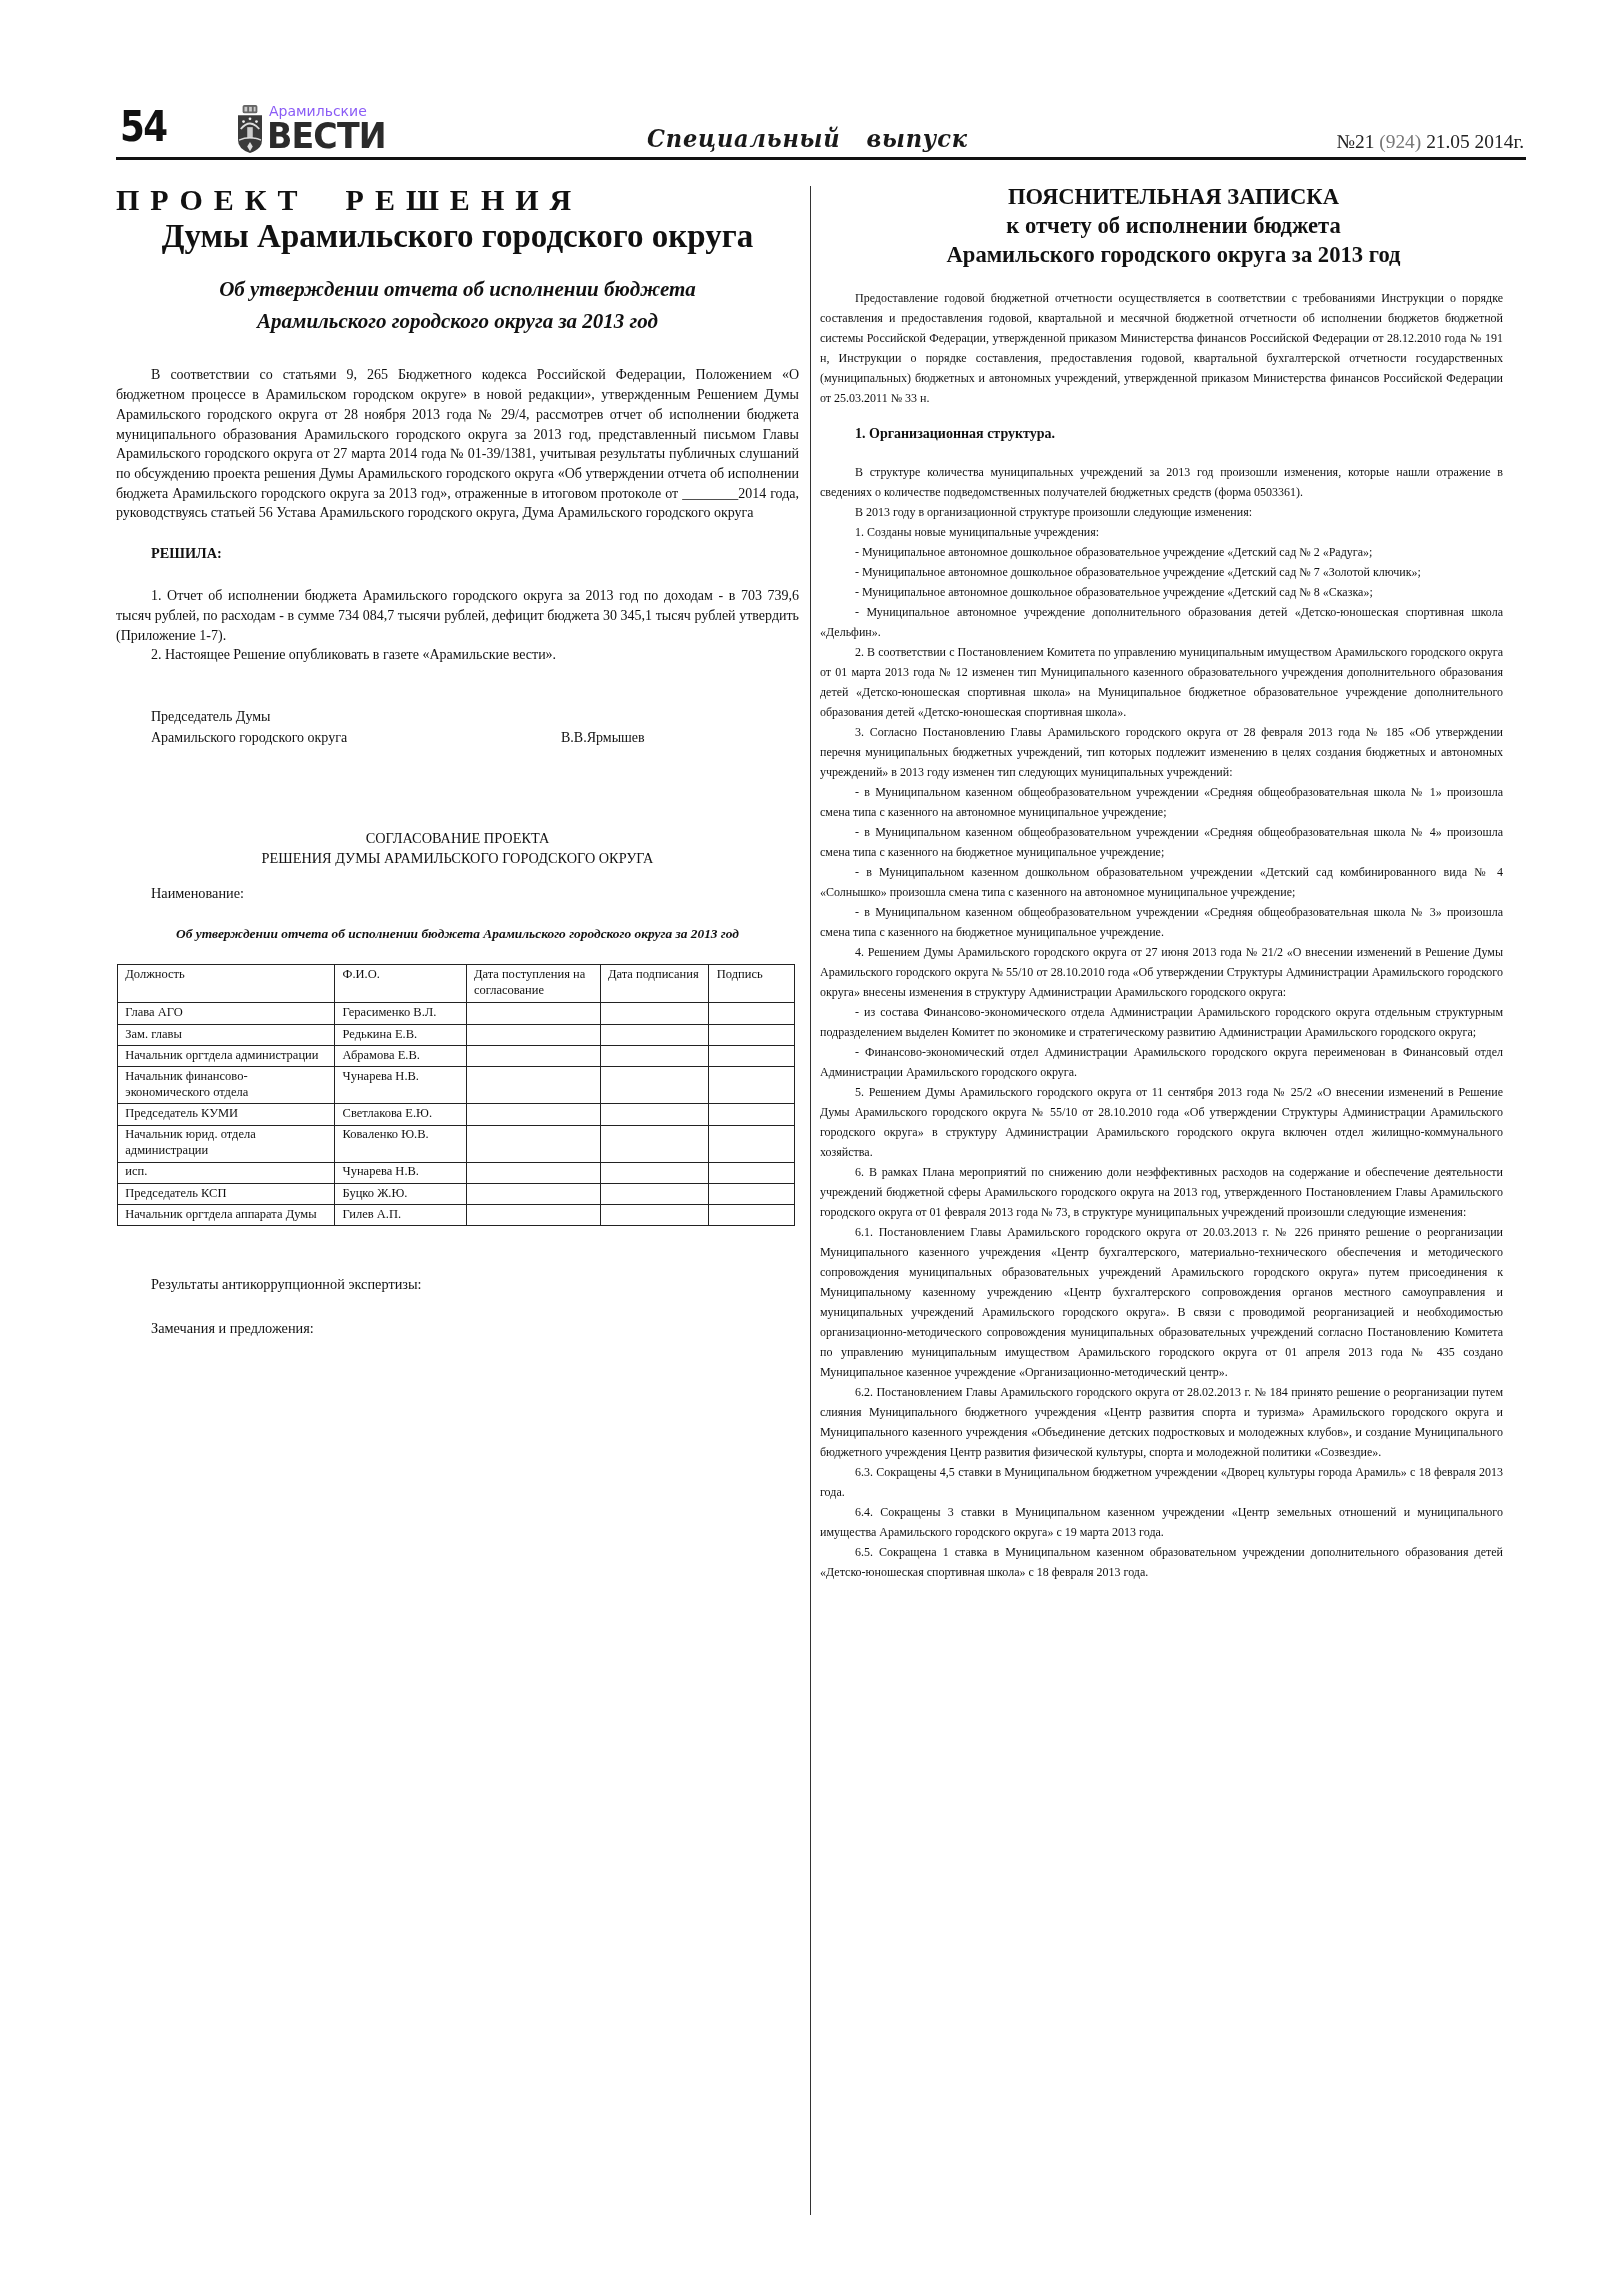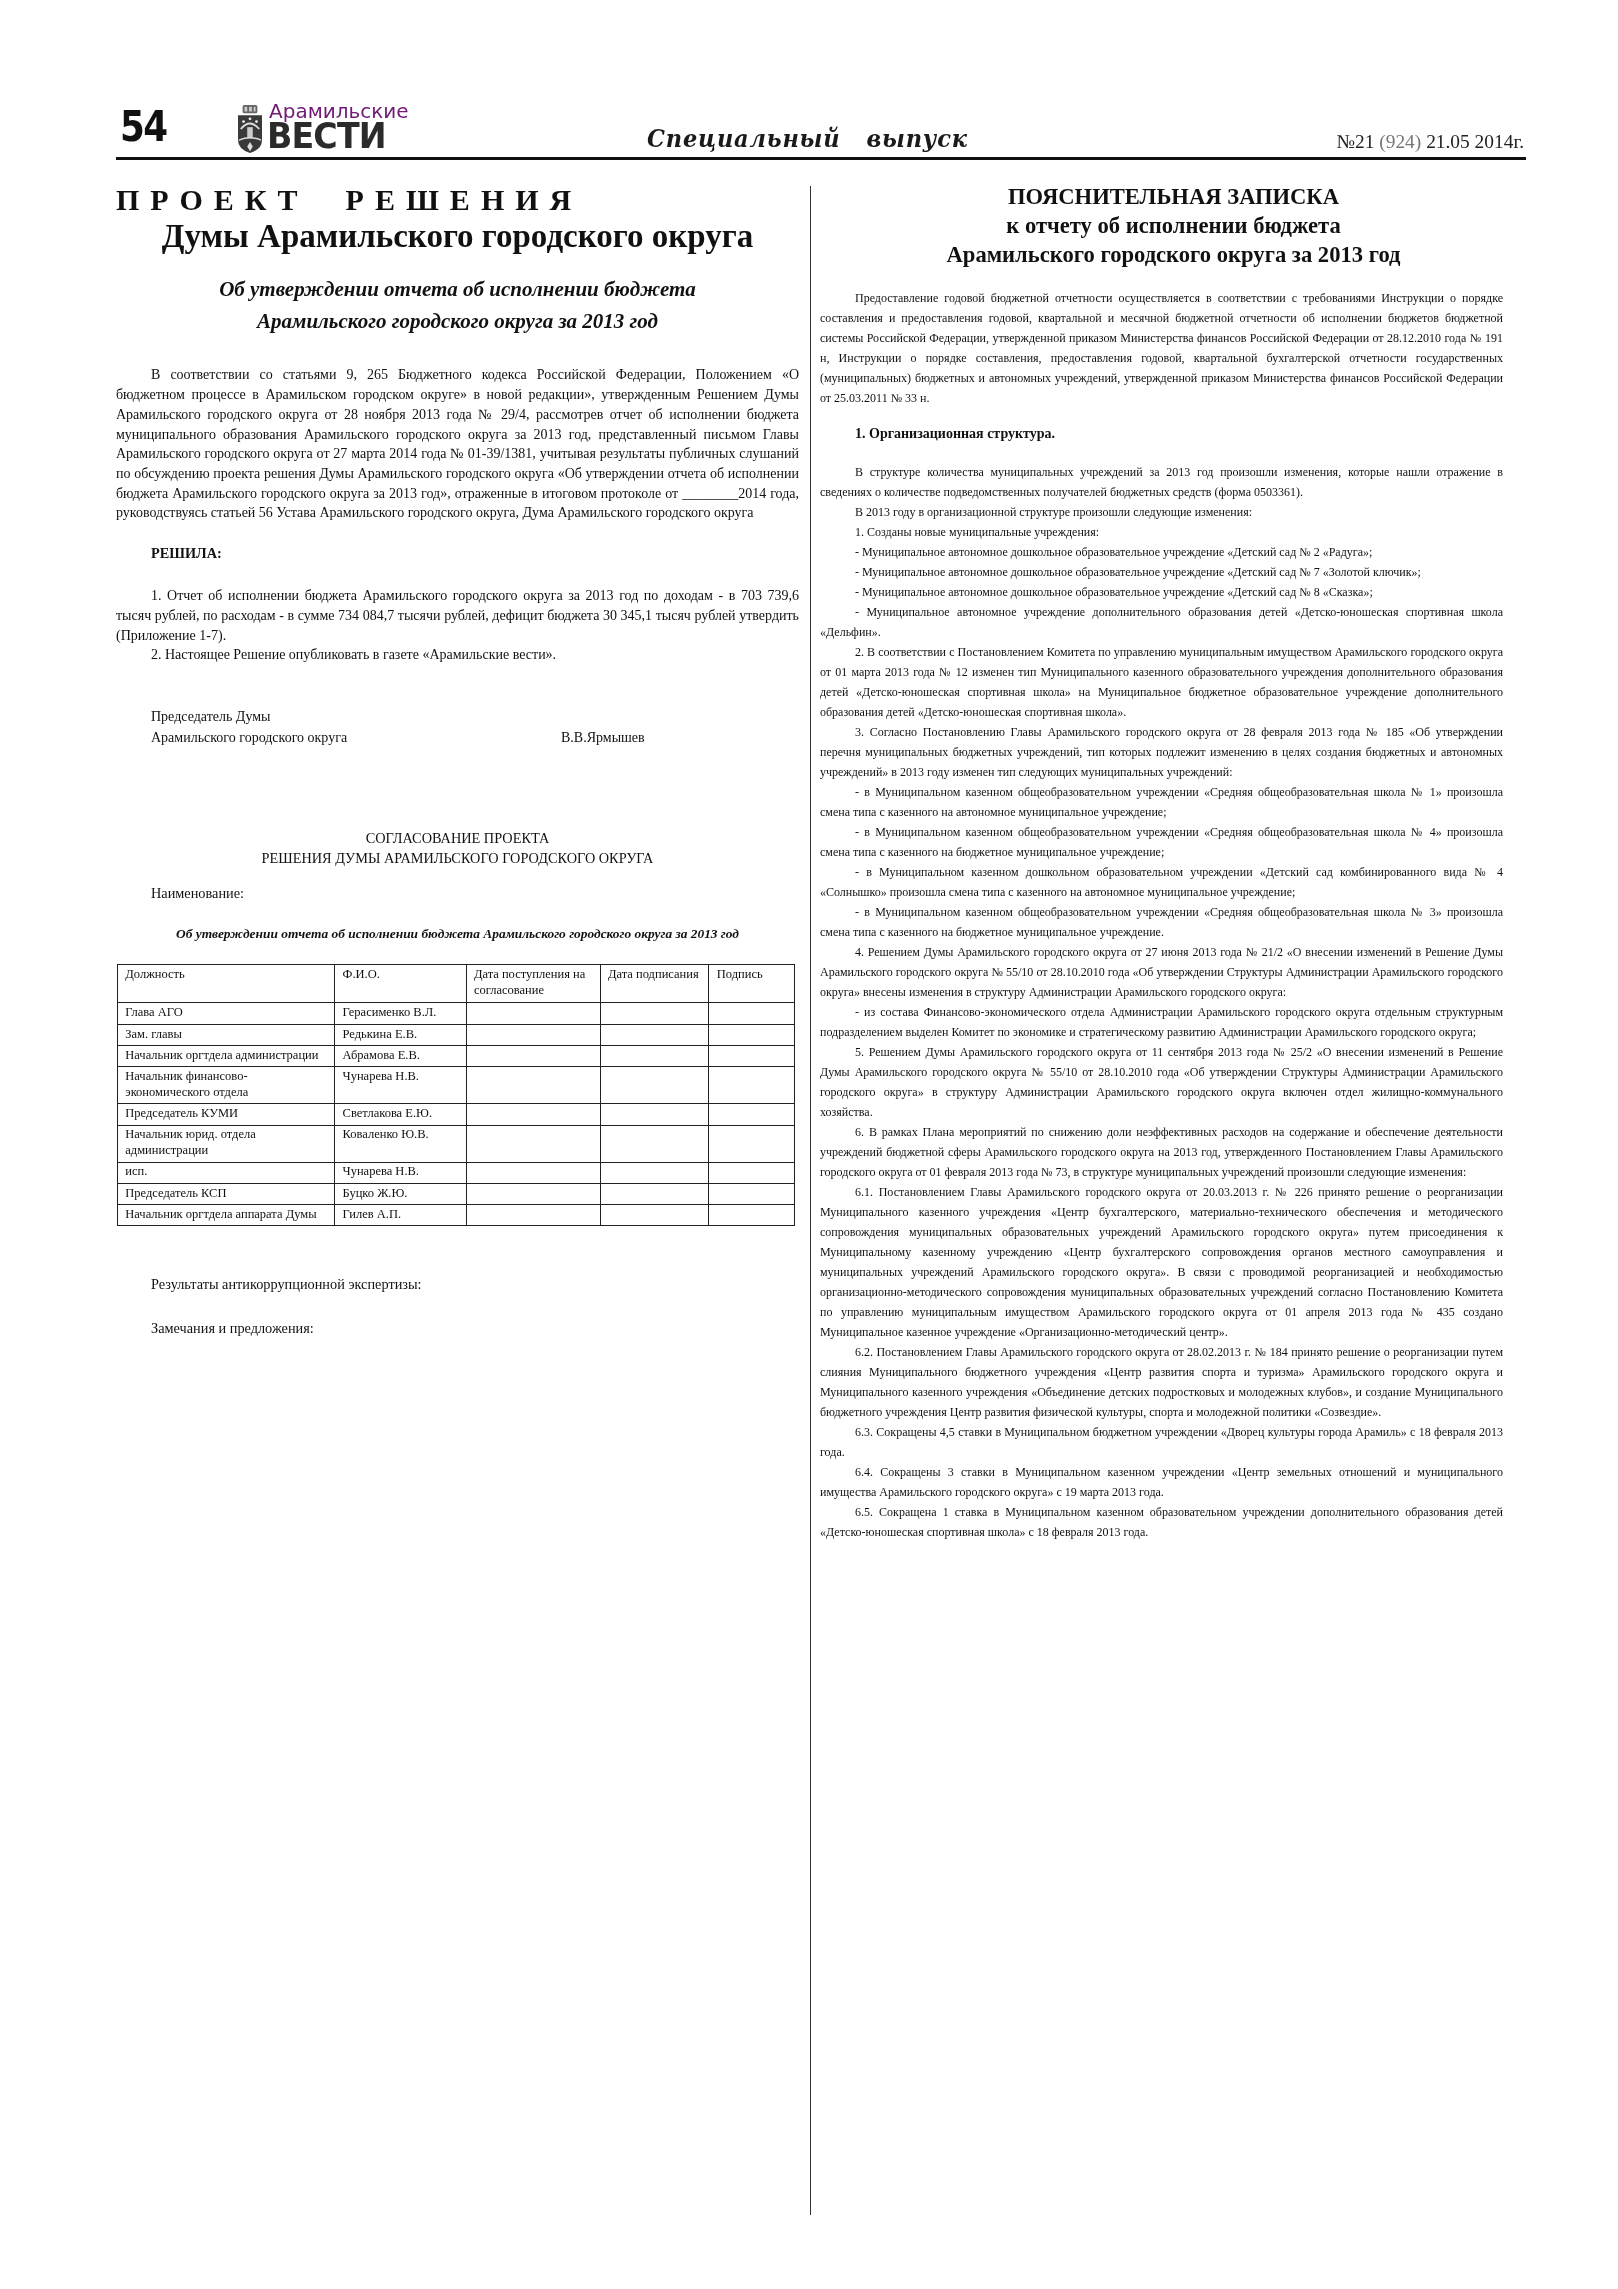--- a/index.html
+++ b/index.html
@@ -3,21 +3,21 @@
 <meta charset="utf-8">
 <style>
   html, body { margin: 0; padding: 0; background: #ffffff; }
   body { width: 1619px; height: 2290px; position: relative; font-family: "Liberation Serif", serif; color: #111; overflow: hidden; }
 
   
   .masthead { position: absolute; left: 116px; top: 103px; width: 1408px; height: 54px; }
   .page-num { position: absolute; left: 3.7px; top: 0px; font-family: "DejaVu Sans", sans-serif; font-weight: bold; font-size: 42px; line-height: 48px; letter-spacing: -1.8px; transform: scaleX(0.85); transform-origin: left; }
   .logo { position: absolute; left: 120px; top: 0px; width: 162px; height: 54px; }
   .logo-emblem { position: absolute; left: 0; top: 1.8px; width: 28px; height: 48px; }
-  .logo-small { position: absolute; left: 33px; top: 0px; font-family: "DejaVu Sans", sans-serif; font-size: 20px; line-height: 16.6px; color: #701a75; text-align: right; }
+  .logo-small { position: absolute; left: 33px; top: 0px; font-family: "DejaVu Sans", sans-serif; font-size: 14px; line-height: 16.6px; color: #8b5cf6; text-align: right; }
   .logo-big { position: absolute; left: 31px; top: 13px; font-family: "DejaVu Sans", sans-serif; font-weight: bold; font-size: 35px; line-height: 41px; color: #2b2b2b; letter-spacing: -0.9px; transform: scaleX(0.95); transform-origin: left; }
   .special { position: absolute; left: 531px; top: 20px; font-family: "DejaVu Serif", serif; font-style: italic; font-weight: bold; font-size: 25px; line-height: 31px; letter-spacing: 0.9px; color: #1a1a1a; transform: scaleX(0.9); transform-origin: left; }
   .issue { position: absolute; right: 0px; top: 26px; font-family: "Liberation Serif", serif; font-size: 19.4px; line-height: 26px; color: #222; }
   .issue .num-gray { color: #777; }
   .mast-rule { position: absolute; left: 116px; top: 157px; width: 1410px; height: 2.8px; background: #111; }
 
   .col-divider { position: absolute; left: 810px; top: 186px; width: 0.9px; height: 2029px; background: #333; }
 
   
   .left { position: absolute; left: 116px; top: 180px; width: 683px; }
@@ -213,20 +213,21 @@
         <div class="para indent">- Муниципальное автономное дошкольное образовательное учреждение «Детский сад № 8 «Сказка»;</div>
         <div class="para indent">- Муниципальное автономное учреждение дополнительного образования детей «Детско-юношеская спортивная школа «Дельфин».</div>
         <div class="para indent">2.  В соответствии с Постановлением Комитета по управлению муниципальным имуществом Арамильского городского округа от 01 марта 2013 года № 12 изменен тип Муниципального казенного образовательного учреждения дополнительного образования детей «Детско-юношеская спортивная школа» на Муниципальное бюджетное образовательное учреждение дополнительного образования детей «Детско-юношеская спортивная школа».</div>
         <div class="para indent">3. Согласно Постановлению Главы Арамильского городского округа от 28 февраля 2013 года № 185 «Об утверждении перечня муниципальных бюджетных учреждений, тип которых подлежит изменению в целях создания бюджетных и автономных учреждений» в 2013 году изменен тип следующих муниципальных учреждений:</div>
         <div class="para indent">- в Муниципальном казенном общеобразовательном учреждении «Средняя общеобразовательная школа № 1» произошла смена типа с казенного на автономное муниципальное учреждение;</div>
         <div class="para indent">-  в Муниципальном казенном общеобразовательном учреждении «Средняя общеобразовательная школа № 4» произошла смена типа с казенного на бюджетное муниципальное учреждение;</div>
         <div class="para indent">- в Муниципальном казенном дошкольном образовательном учреждении «Детский сад комбинированного вида № 4 «Солнышко» произошла смена типа с казенного  на автономное муниципальное учреждение;</div>
         <div class="para indent">- в Муниципальном казенном общеобразовательном учреждении «Средняя общеобразовательная школа № 3» произошла смена типа с казенного на бюджетное муниципальное учреждение.</div>
         <div class="para indent">4. Решением Думы Арамильского городского округа от 27 июня 2013 года № 21/2 «О внесении изменений в Решение Думы Арамильского городского округа № 55/10 от 28.10.2010 года «Об утверждении Структуры Администрации Арамильского городского округа» внесены изменения в структуру Администрации Арамильского городского округа:</div>
         <div class="para indent">- из состава Финансово-экономического отдела Администрации Арамильского городского округа отдельным структурным подразделением выделен Комитет по экономике и стратегическому развитию Администрации Арамильского городского округа;</div>
+        <div class="para indent">- Финансово-экономический отдел Администрации Арамильского городского округа переименован в Финансовый отдел Администрации Арамильского городского округа.</div>
         <div class="para indent">5. Решением Думы Арамильского городского округа от 11 сентября 2013 года № 25/2 «О внесении изменений в Решение Думы Арамильского городского округа № 55/10 от 28.10.2010 года «Об утверждении Структуры Администрации Арамильского городского округа» в структуру Администрации Арамильского городского округа включен отдел жилищно-коммунального хозяйства.</div>
         <div class="para indent">6. В рамках Плана мероприятий по снижению доли неэффективных расходов на содержание и обеспечение деятельности учреждений бюджетной сферы Арамильского городского округа на 2013 год, утвержденного Постановлением Главы Арамильского городского округа от 01 февраля 2013 года № 73, в структуре муниципальных учреждений произошли следующие изменения:</div>
         <div class="para indent">6.1. Постановлением Главы Арамильского городского округа от 20.03.2013 г. № 226 принято решение о реорганизации Муниципального казенного учреждения «Центр бухгалтерского, материально-технического обеспечения и методического сопровождения муниципальных образовательных учреждений Арамильского городского округа» путем присоединения к Муниципальному казенному учреждению «Центр бухгалтерского сопровождения органов местного самоуправления и муниципальных учреждений Арамильского городского округа». В связи с проводимой реорганизацией и необходимостью организационно-методического сопровождения муниципальных образовательных учреждений согласно Постановлению Комитета по управлению муниципальным имуществом Арамильского городского округа от 01 апреля 2013 года № 435 создано Муниципальное казенное учреждение «Организационно-методический центр».</div>
         <div class="para indent">6.2. Постановлением Главы Арамильского городского округа от 28.02.2013 г. № 184 принято решение о реорганизации путем слияния Муниципального бюджетного учреждения «Центр развития спорта и туризма» Арамильского городского округа и Муниципального казенного учреждения «Объединение детских подростковых и молодежных клубов», и создание Муниципального бюджетного учреждения Центр развития физической культуры, спорта и молодежной политики «Созвездие».</div>
         <div class="para indent">6.3. Сокращены 4,5 ставки в Муниципальном бюджетном учреждении «Дворец культуры города Арамиль» с 18 февраля 2013 года.</div>
         <div class="para indent">6.4. Сокращены 3 ставки в Муниципальном казенном учреждении «Центр земельных отношений и муниципального имущества Арамильского городского округа» с 19 марта 2013 года.</div>
         <div class="para indent">6.5. Сокращена 1 ставка в Муниципальном казенном образовательном учреждении дополнительного образования детей «Детско-юношеская спортивная школа» с 18 февраля 2013 года.</div>
       </div>
   </div>
 </div>

